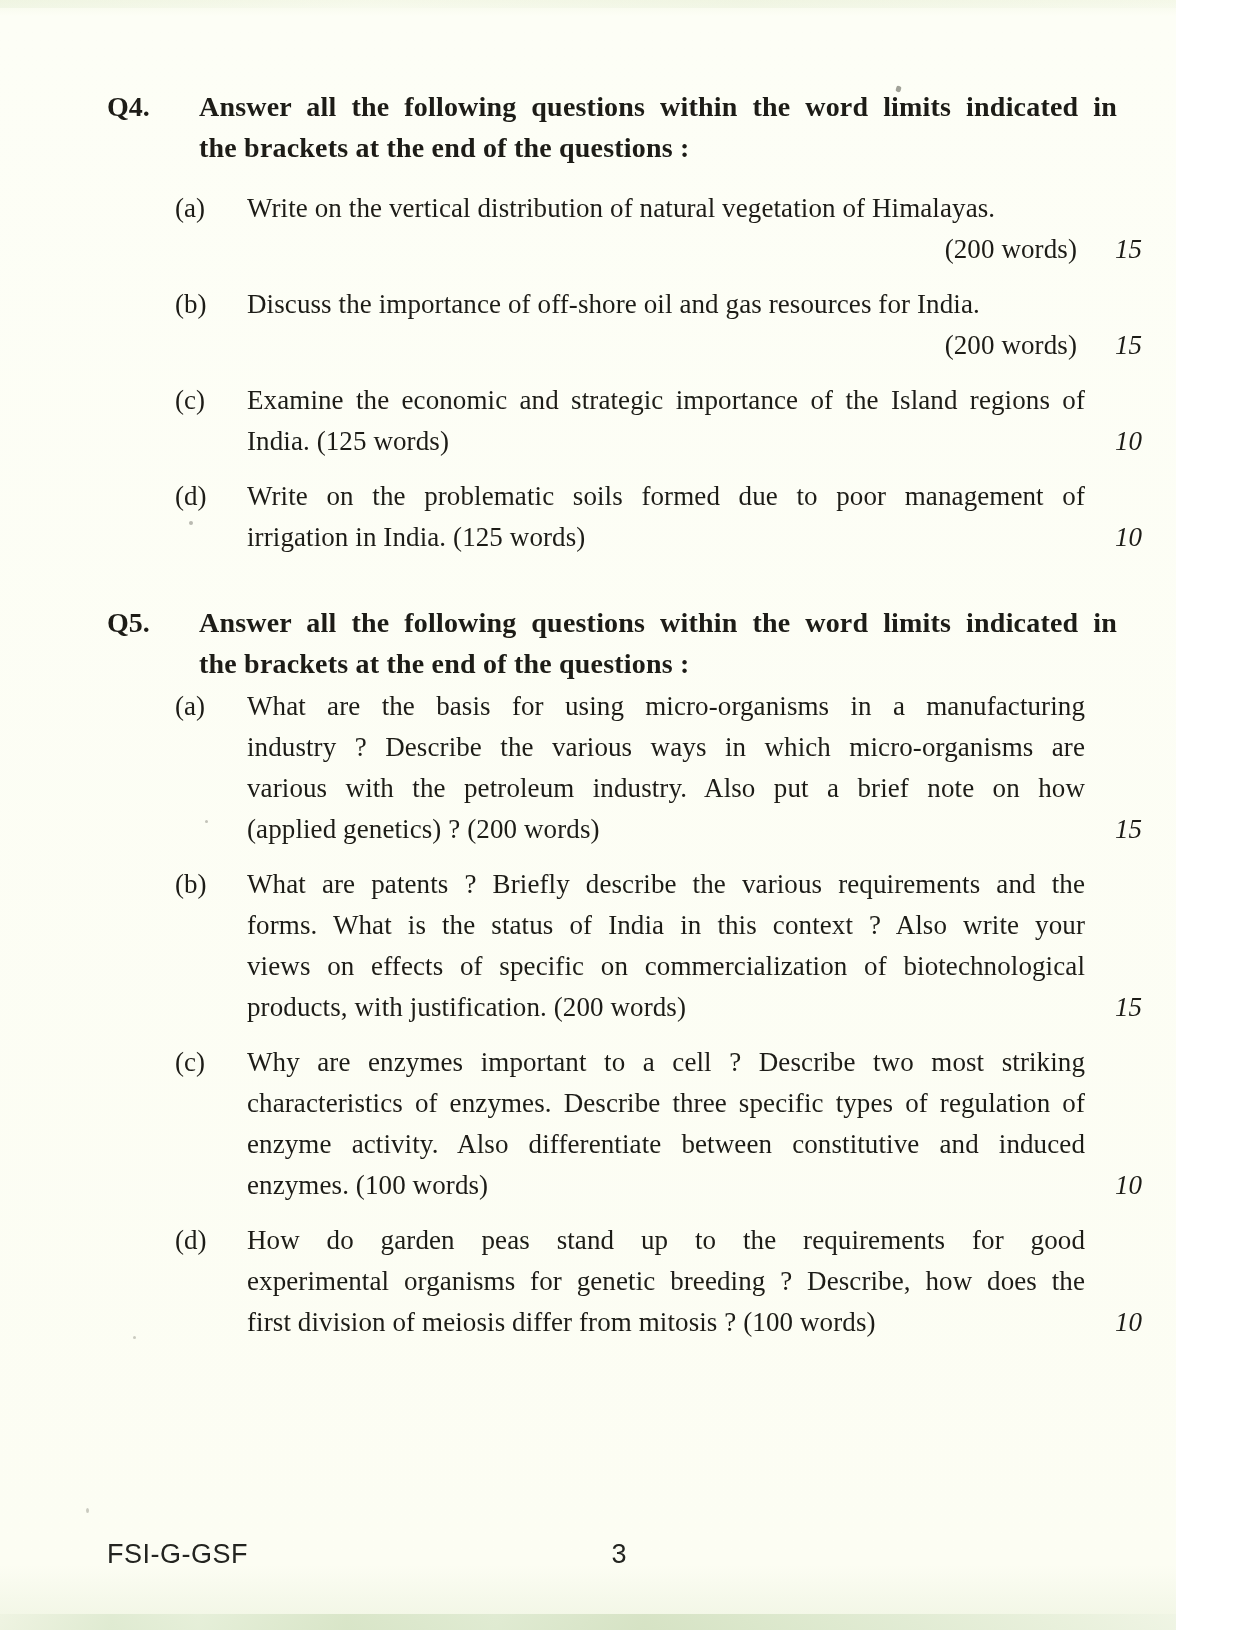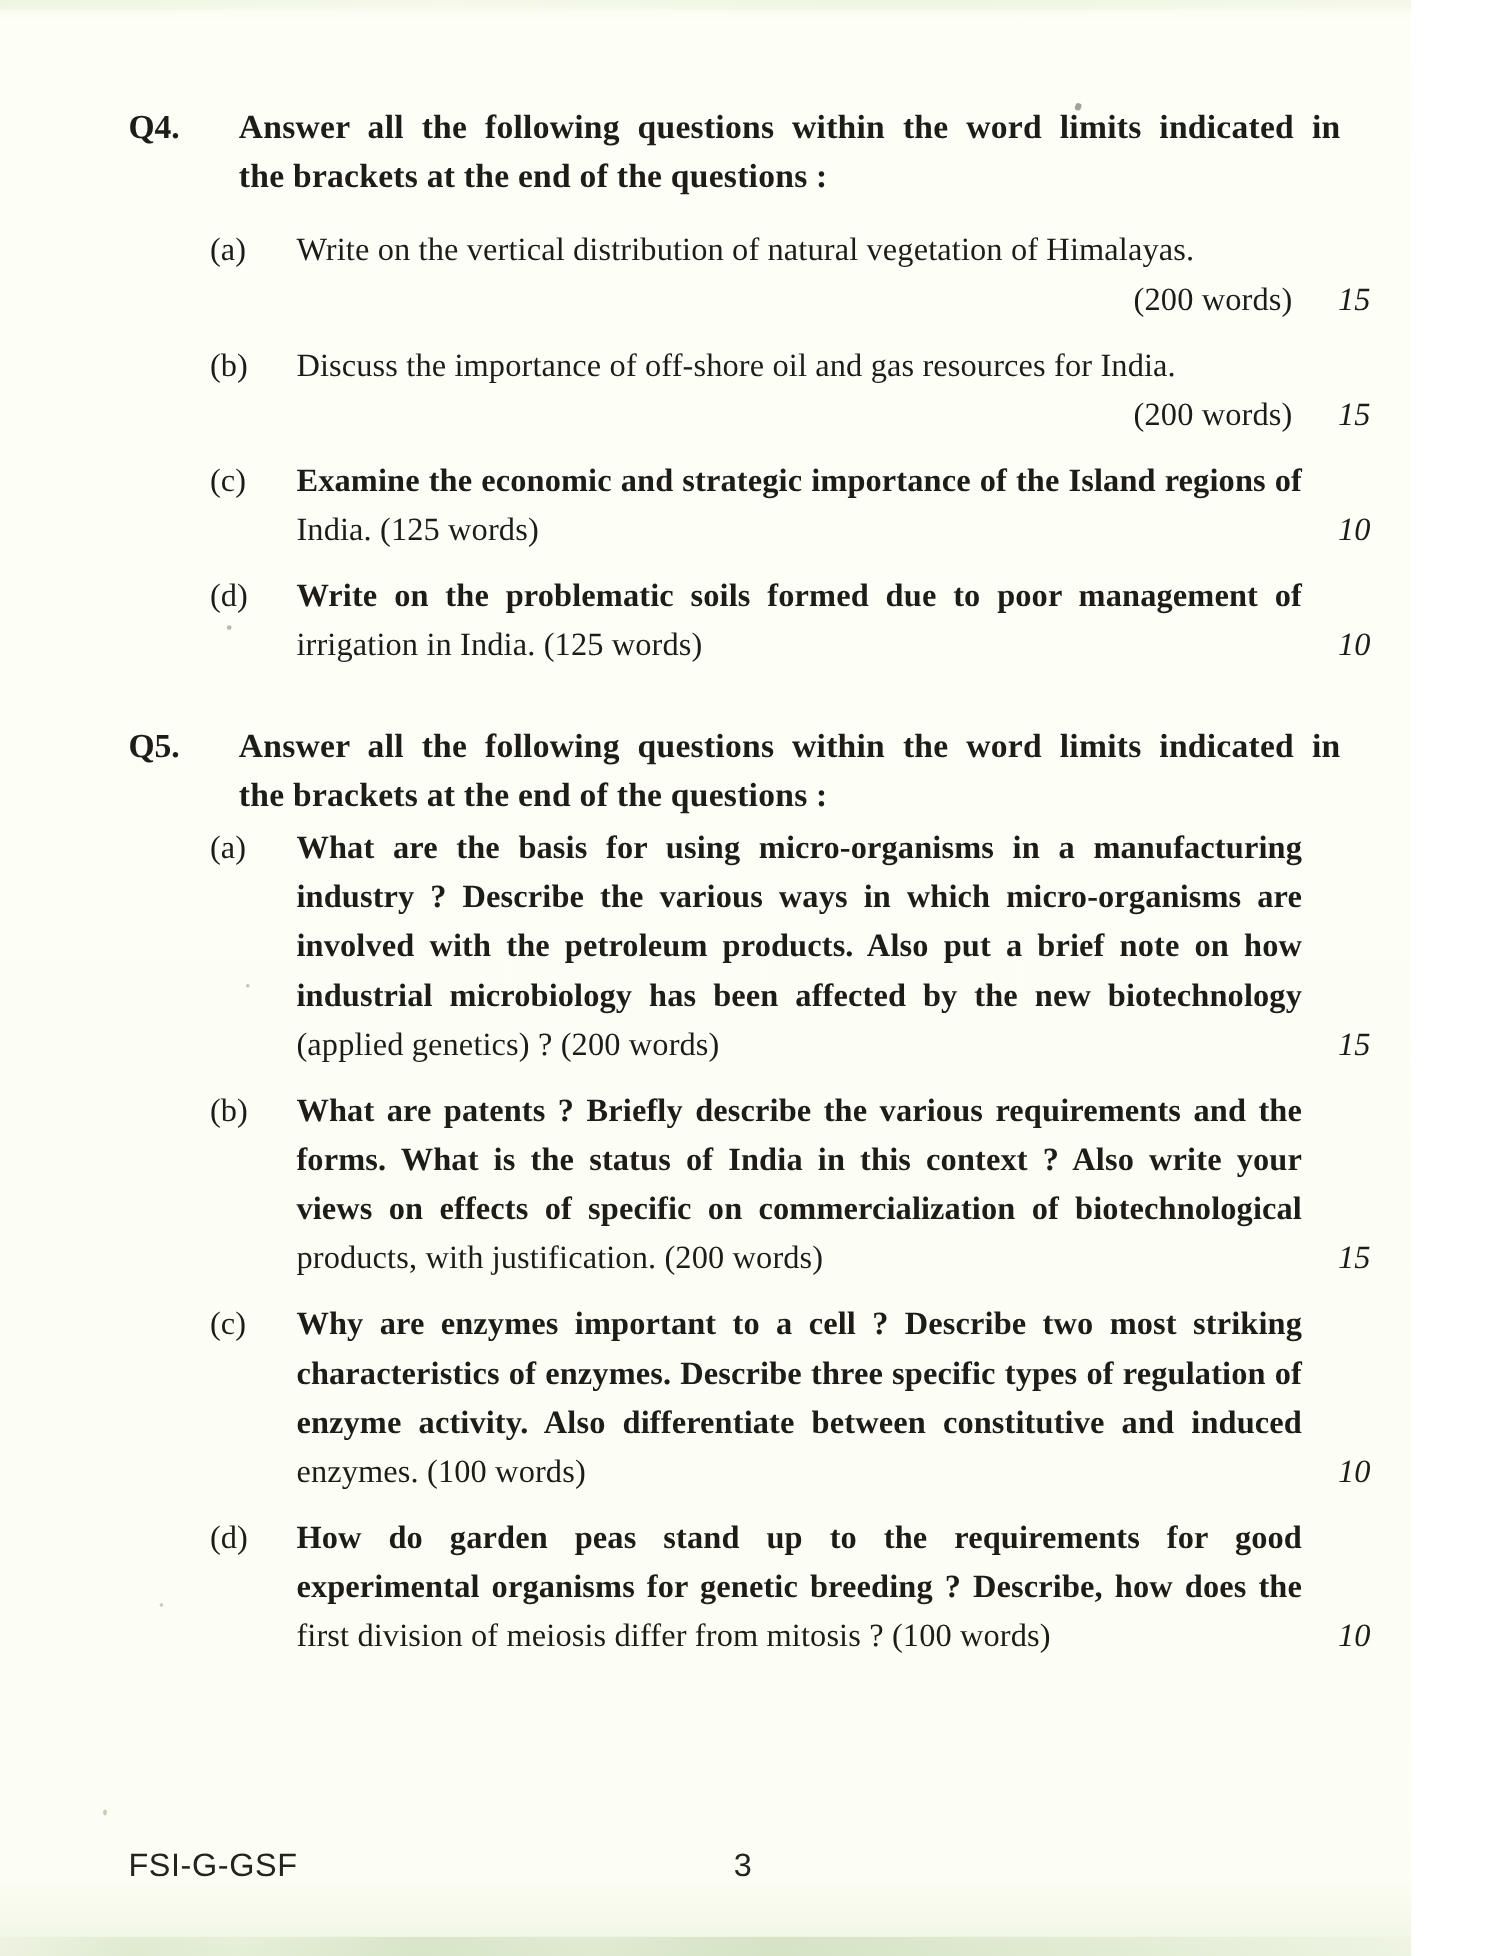--- a/index.html
+++ b/index.html
@@ -53,21 +53,21 @@
   .section.s1 .item:first-child{margin-top:2px;}
   .item-label{
     position:absolute;left:-72px;top:0;
     font-size:27px;line-height:41px;
   }
   .line{
     position:relative;
     font-size:27px;line-height:41px;
     letter-spacing:.1px;
   }
-  .line.just{text-align:justify;text-align-last:justify;font-weight:bold;}
+  .line.just{text-align:justify;text-align-last:justify;}
   .line.wl-line{text-align:right;padding-right:8px;}
   .marks{
     position:absolute;left:868px;top:0;
     font-style:italic;font-size:27px;line-height:41px;
     padding-right:0;white-space:nowrap;
   }
   .wl-line .marks{right:auto;}
   
   .footer{position:absolute;left:0;top:1528px;width:1238px;height:34px;
     font-family:"Liberation Sans", sans-serif;font-size:27px;color:#232420;margin-top:11px;}
@@ -125,22 +125,21 @@
     <div class="q-heading">
           <div class="h-line just">Answer all the following questions within the word limits indicated in</div>
           <div class="h-line">the brackets at the end of the questions :</div>
         </div>
     <div class="items">
   <div class="item">
     <span class="item-label">(a)</span>
     <div class="item-lines">
               <div class="line just">What are the basis for using micro-organisms in a manufacturing</div>
               <div class="line just">industry ? Describe the various ways in which micro-organisms are</div>
-              <div class="line just">involved with the petroleum products. Also put a brief note on how</div>
-              <div class="line just">industrial microbiology has been affected by the new biotechnology</div>
+              <div class="line just">various with the petroleum industry. Also put a brief note on how</div>
               <div class="line">(applied genetics) ? (200 words)<span class="marks">15</span></div>
             </div>
   </div>
 
   <div class="item">
     <span class="item-label">(b)</span>
     <div class="item-lines">
               <div class="line just">What are patents ? Briefly describe the various requirements and the</div>
               <div class="line just">forms. What is the status of India in this context ? Also write your</div>
               <div class="line just">views on effects of specific on commercialization of biotechnological</div>

